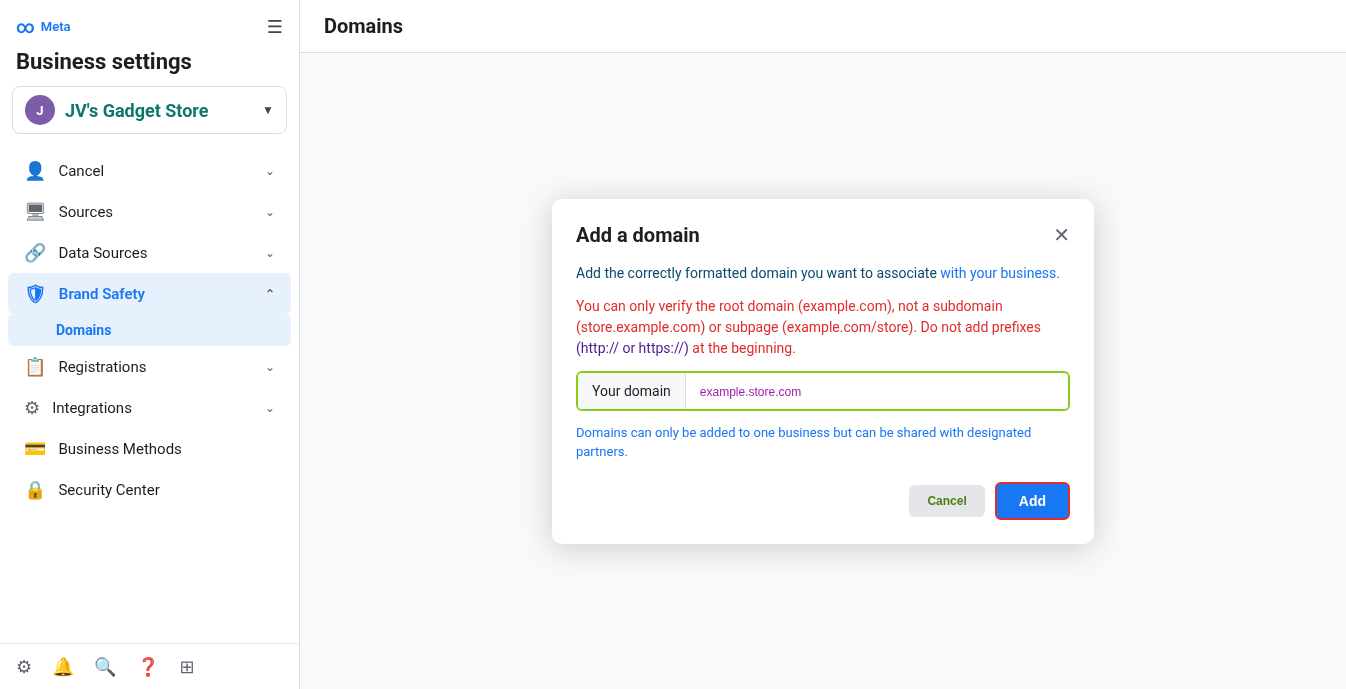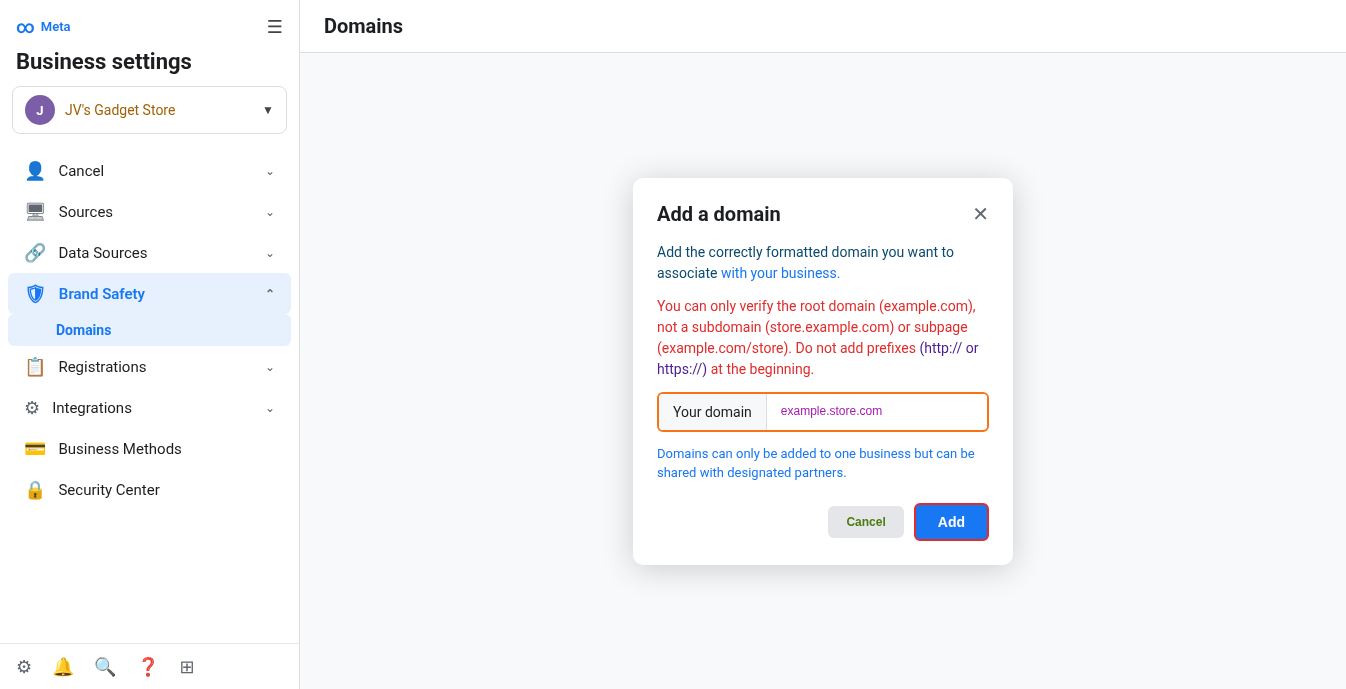--- a/index.html
+++ b/index.html
@@ -62,23 +62,23 @@
       background: #7b5ea7;
       color: #fff;
       display: flex;
       align-items: center;
       justify-content: center;
       font-size: 13px;
       font-weight: 700;
     }
     .account-name {
       flex: 1;
-      font-size: 14px;
-      font-weight: 400;
-      color: #a16207;
+      font-size: 18px;
+      font-weight: 700;
+      color: #0f766e;
     }
     .chevron-down { color: #444; font-size: 12px; }
 
     .nav-section { padding: 4px 0; }
     .nav-item {
       display: flex;
       align-items: center;
       padding: 10px 16px;
       cursor: pointer;
       border-radius: 6px;
@@ -191,21 +191,21 @@
       position: absolute;
       top: 0; left: 0; right: 0; bottom: 0;
       display: flex;
       align-items: center;
       justify-content: center;
       z-index: 20;
     }
     .modal {
       background: #fff;
       border-radius: 10px;
-      width: 380px;
+      width: 542px;
       box-shadow: 0 4px 32px rgba(0,0,0,0.18);
       padding: 24px;
       position: relative;
     }
     .modal-header {
       display: flex;
       align-items: center;
       justify-content: space-between;
       margin-bottom: 16px;
     }
@@ -224,24 +224,24 @@
     }
     .modal-description {
       font-size: 14px;
       color: #1c1e21;
       margin-bottom: 12px;
       line-height: 1.5;
     }
     .modal-description .highlight-red { color: #0c4a6e; }
     .modal-description .highlight-blue { color: #1877f2; }
     .domain-field-wrapper {
-      border: 2px solid #f97316;
-      border-radius: 6px;
-      display: flex;
-      align-items: flex-start;
+      border: 2px solid #84cc16;
+      border-radius: 6px;
+      display: flex;
+      align-items: flex-end;
       margin-bottom: 12px;
       overflow: hidden;
     }
     .domain-label {
       padding: 10px 14px;
       font-size: 14px;
       color: #1c1e21;
       white-space: nowrap;
       border-right: 1px solid #ddd;
       background: #f7f8fa;

